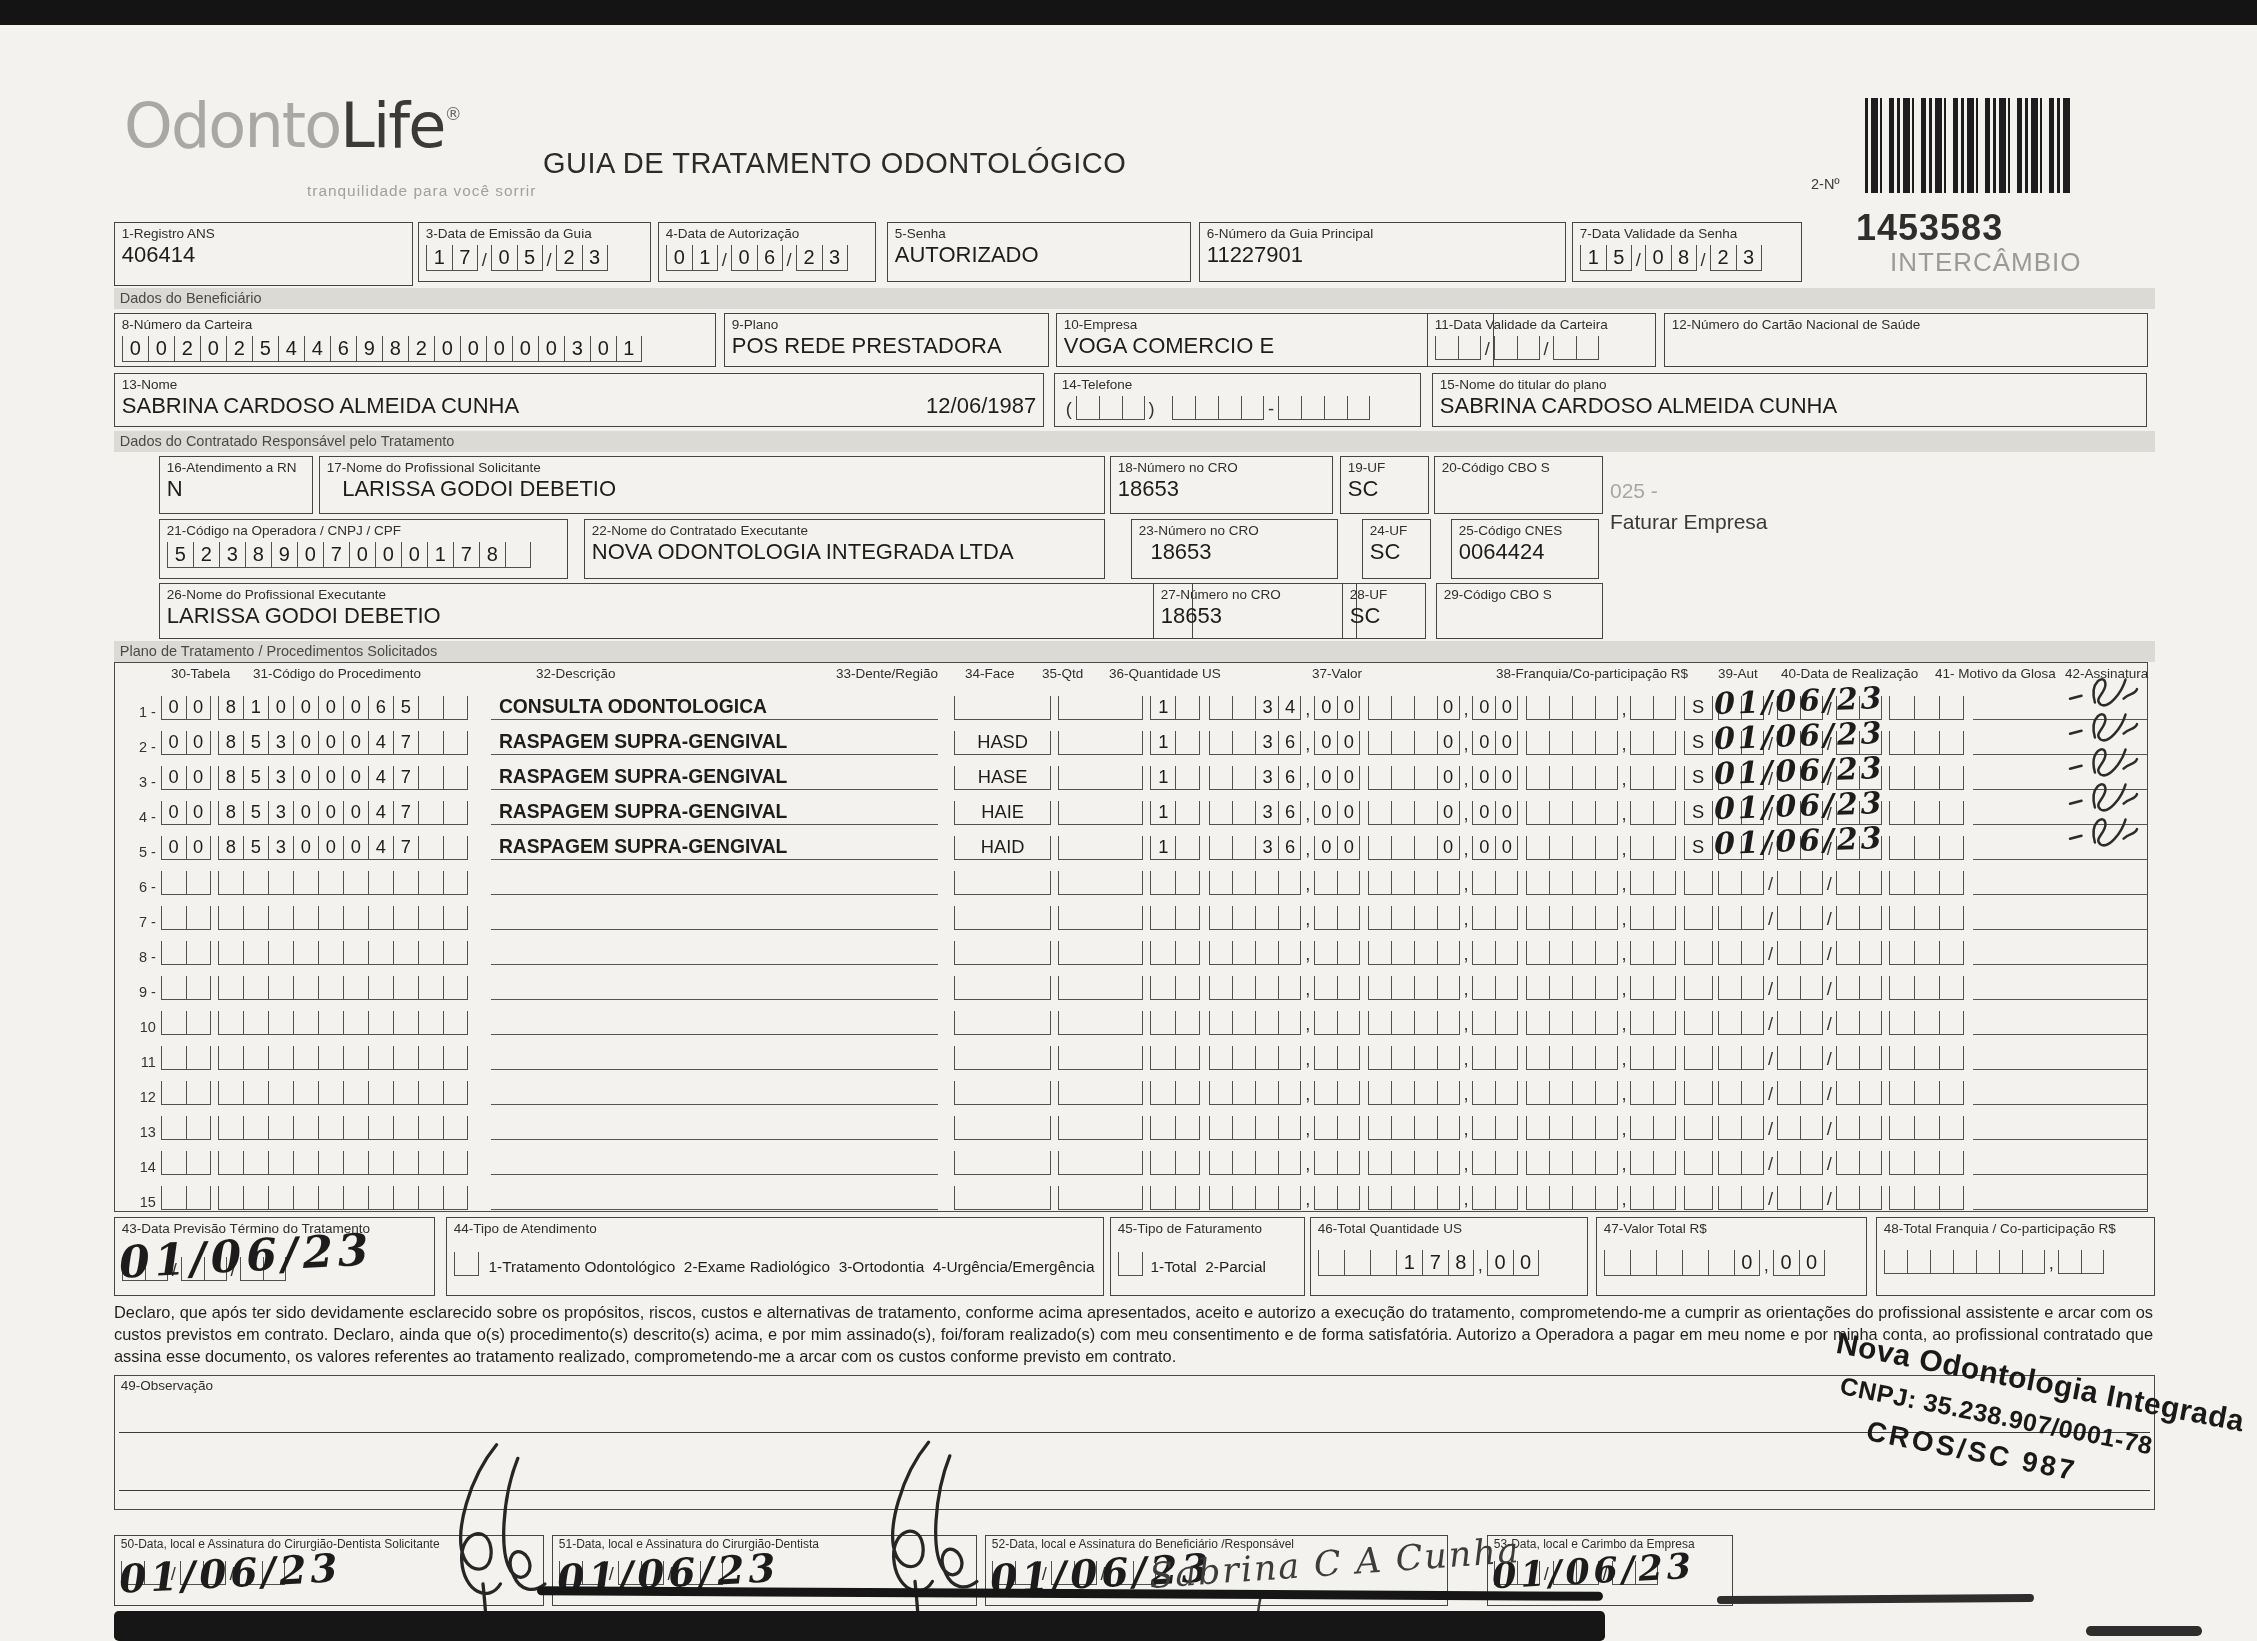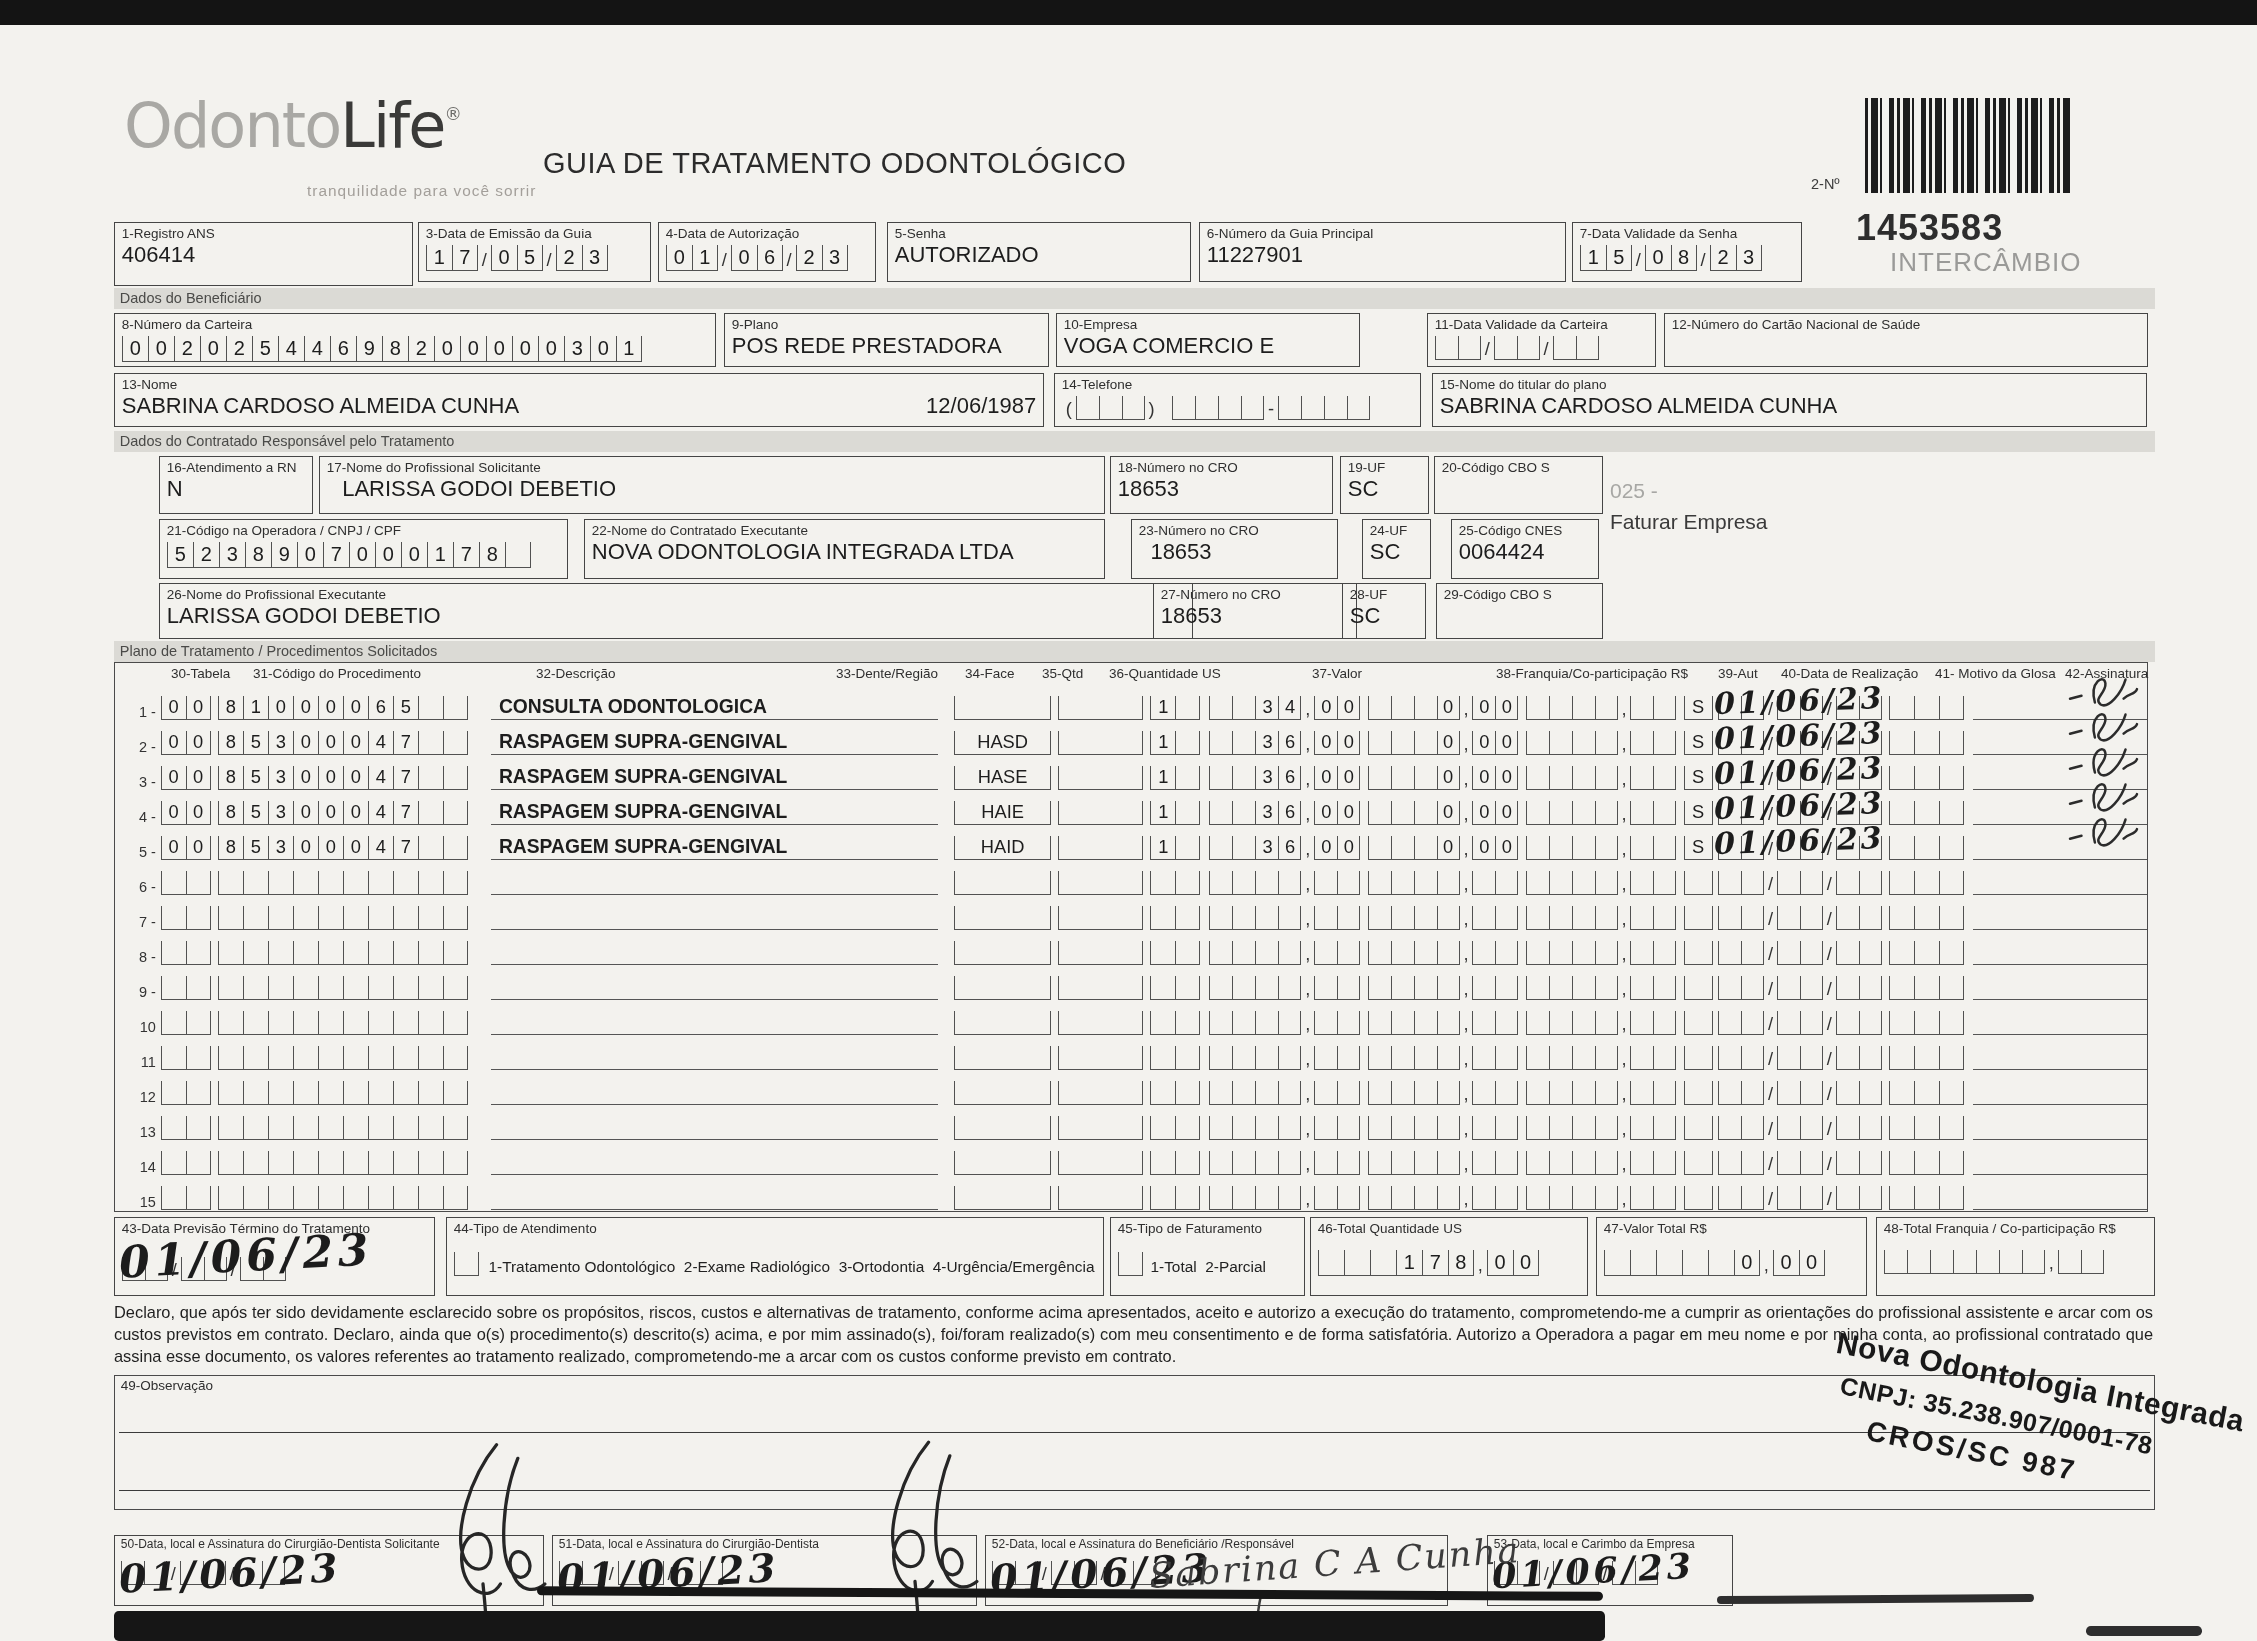--- a/index.html
+++ b/index.html
@@ -191,21 +191,21 @@
           <span class="cc">3</span>
           <span class="cc">0</span>
           <span class="cc">1</span>
         </span>
       </span>
   </div>
   <div class="fbox" style="left:724px;top:313px;width:325px;height:54px;">
     <span class="flabel">9-Plano</span>
     <span class="fvalue">POS REDE PRESTADORA</span>
   </div>
-  <div class="fbox" style="left:1056px;top:313px;width:304px;height:54px;">
+  <div class="fbox" style="left:1056px;top:313px;width:438px;height:54px;">
     <span class="flabel">10-Empresa</span>
     <span class="fvalue">VOGA COMERCIO E</span>
   </div>
   <div class="fbox" style="left:1427px;top:313px;width:229px;height:54px;">
     <span class="flabel">11-Data Validade da Carteira</span>
     <span class="combrow">
       <span class="comb w24">
           <span class="cc"></span>
           <span class="cc"></span>
         </span>

